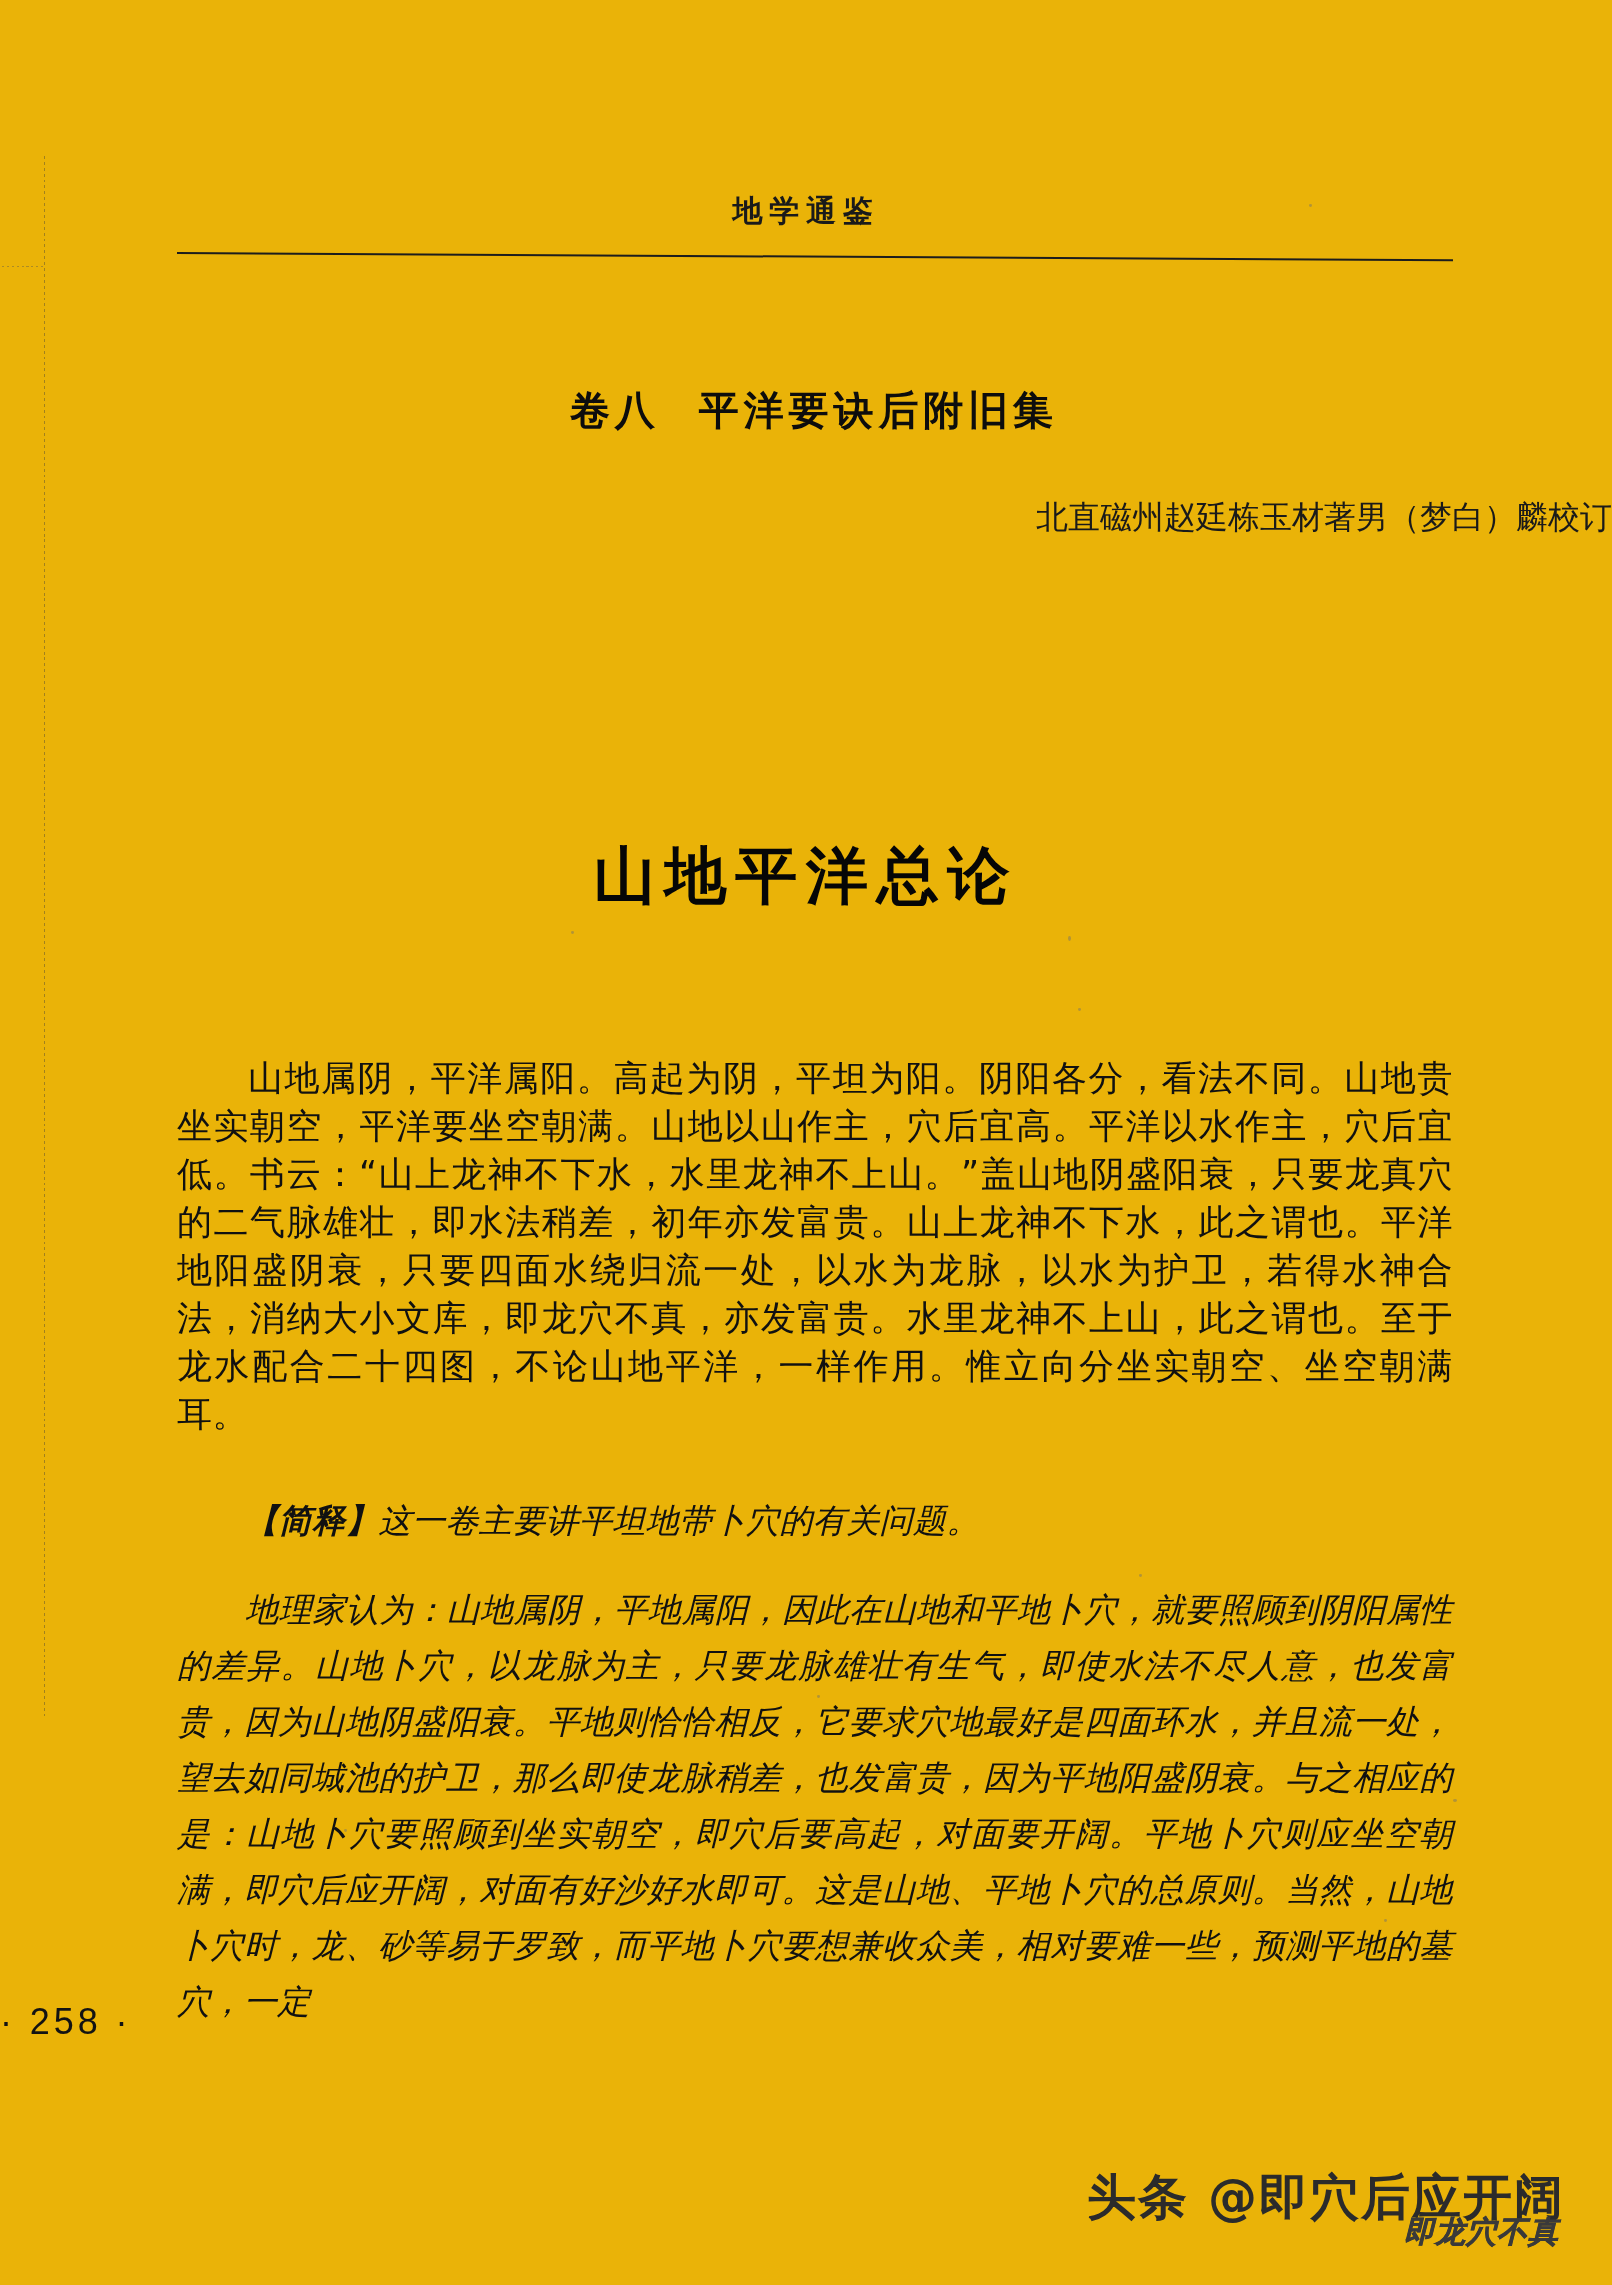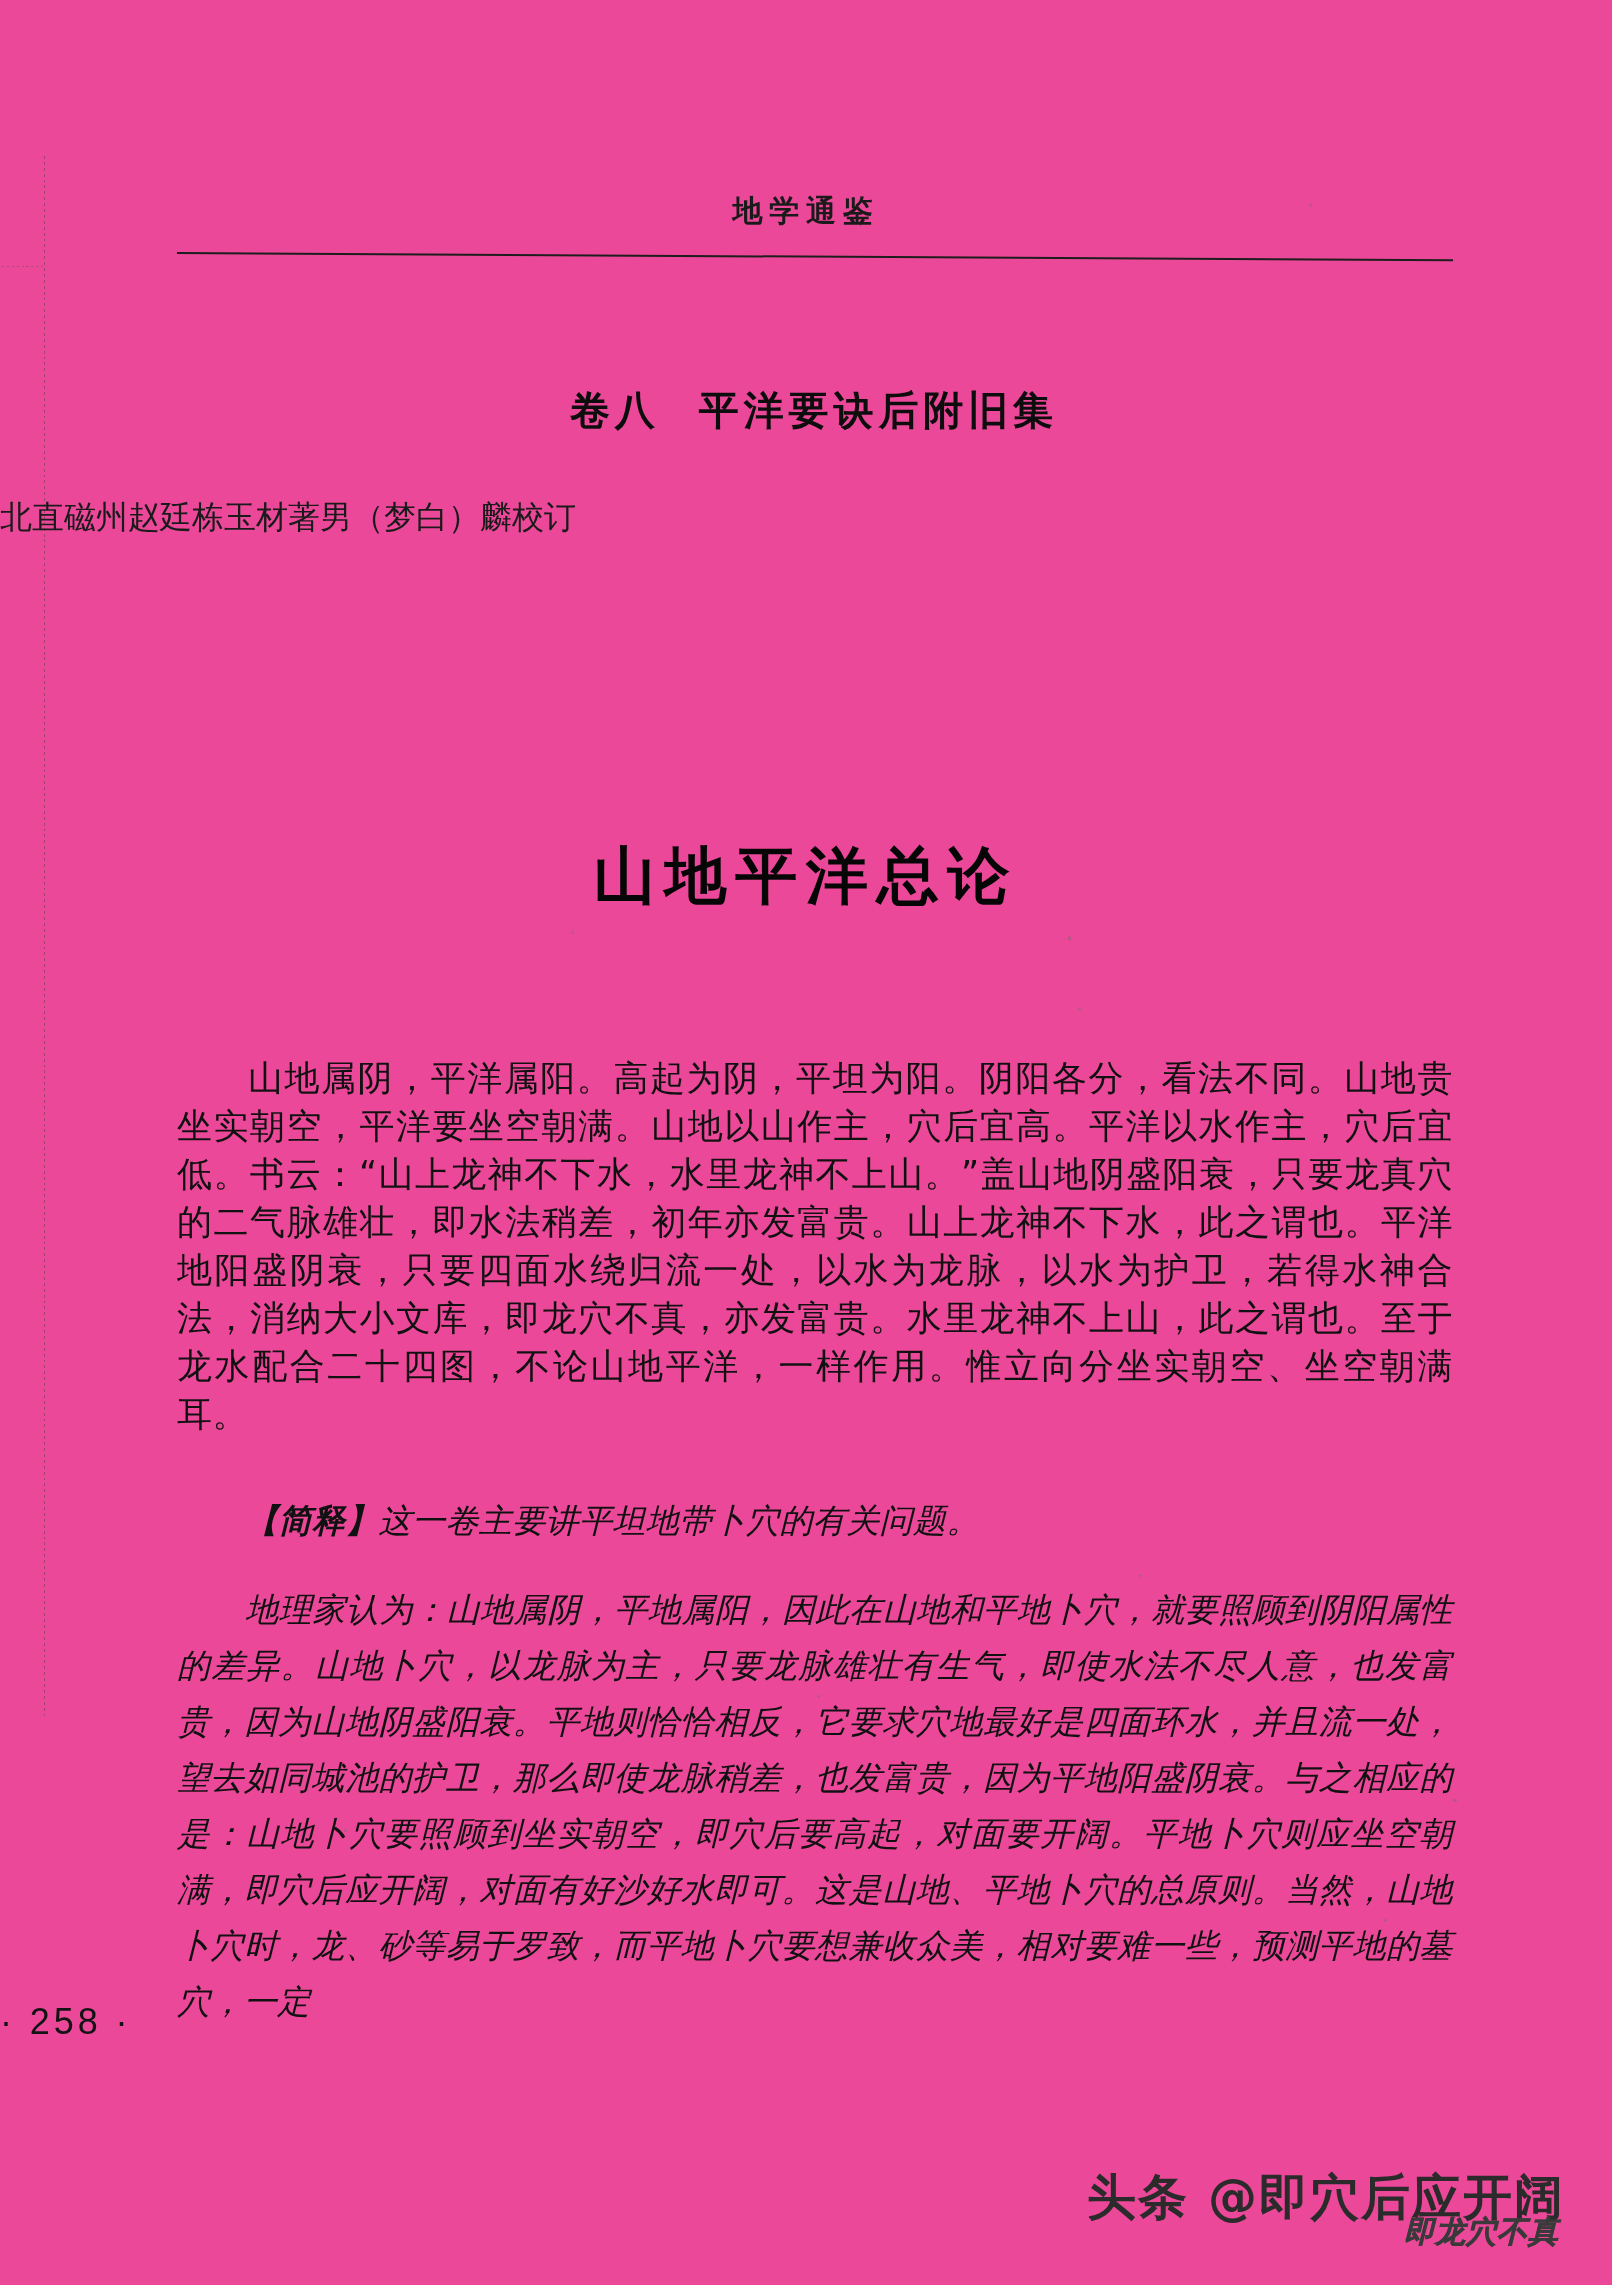--- a/index.html
+++ b/index.html
@@ -5,21 +5,21 @@
 <style>
   html, body {
     margin: 0;
     padding: 0;
     background: #ffffff;
   }
   .page {
     position: relative;
     width: 1612px;
     height: 2286px;
-    background: #ec4899;
+    background: #eab308;
     overflow: hidden;
     font-family: "DejaVu Sans", "Liberation Sans", sans-serif;
     color: #0a0a0a;
     -webkit-font-smoothing: none;
   }
 
   
   .scan-vline {
     position: absolute;
     left: 44px;
@@ -84,21 +84,21 @@
     color: #0d0d0d;
     margin-left: 16px;
   }
   .chapter-title .gapword { margin-left: 39px; }
 
   .byline {
     position: absolute;
     left: 0;
     right: 0;
     top: 496px;
-    text-align: left;
+    text-align: right;
     font-size: 32px;
     letter-spacing: 0px;
     font-family: "DejaVu Sans", "Liberation Sans", sans-serif;
     color: #1a1a1a;
   }
 
   
   .article-title {
     position: absolute;
     left: 0;

